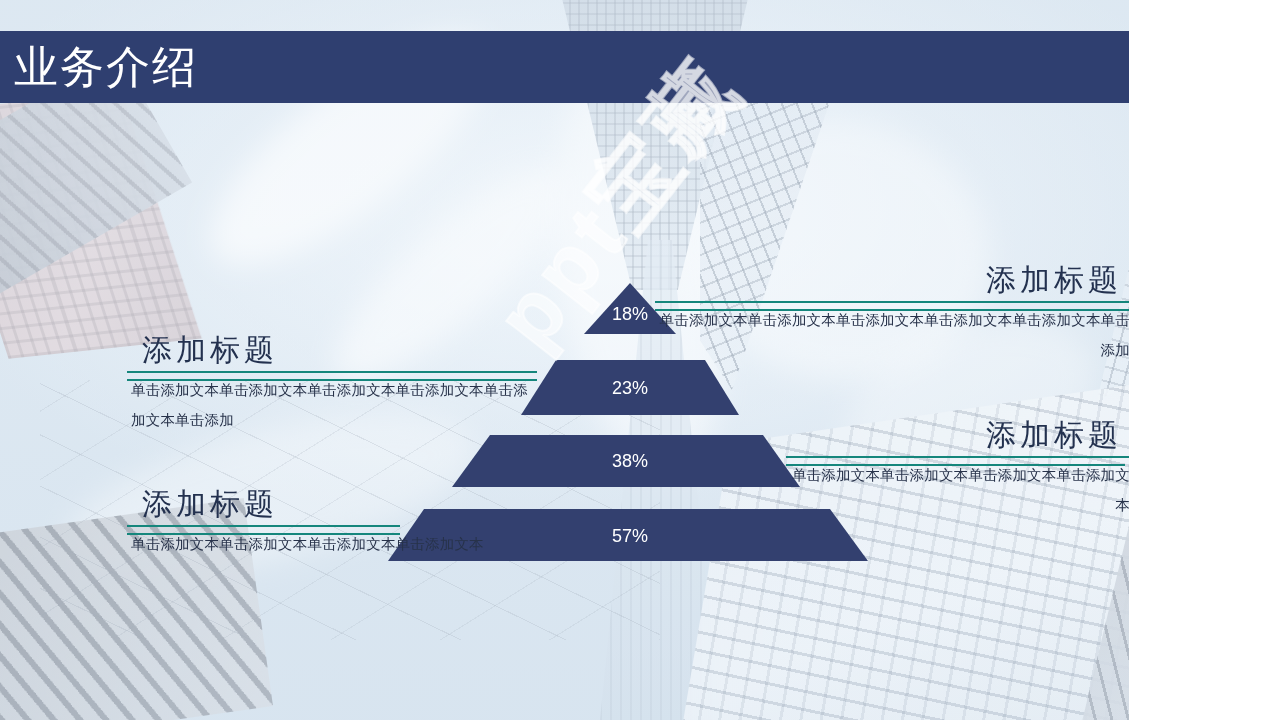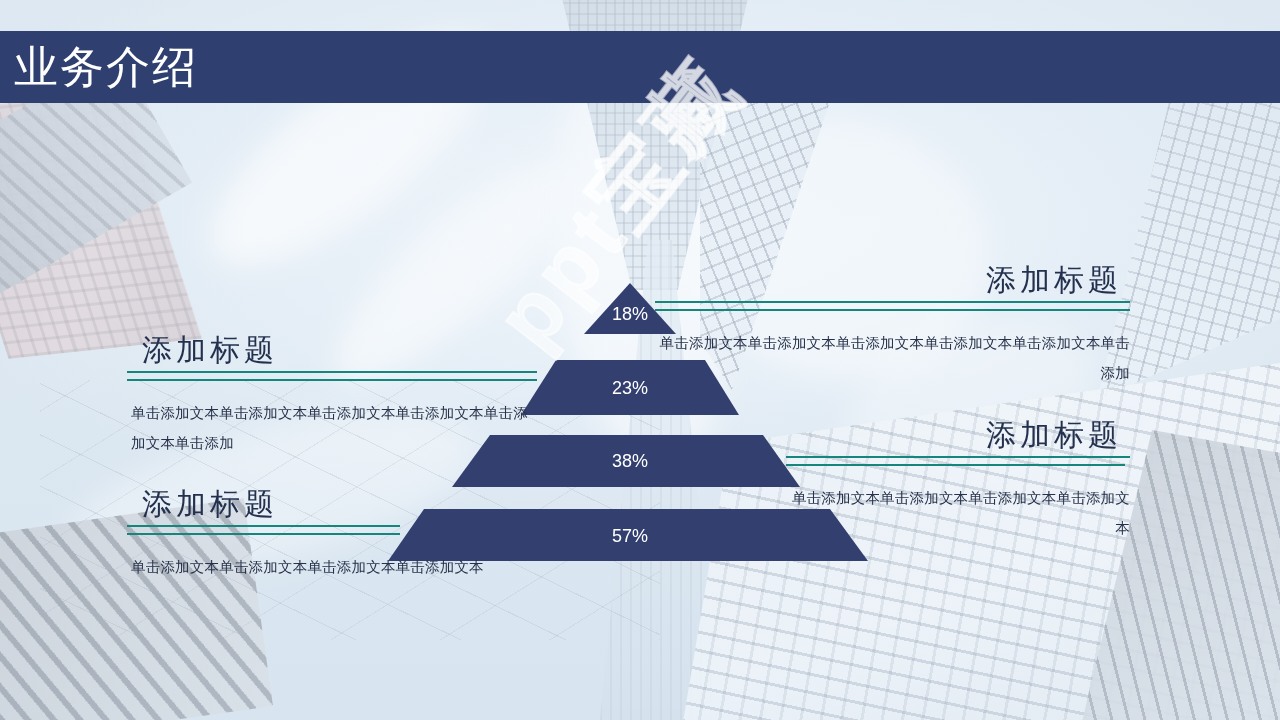--- a/index.html
+++ b/index.html
@@ -6,21 +6,21 @@
     margin: 0;
     padding: 0;
     background: #ffffff;
   }
   body {
     font-family: "Liberation Sans", "DejaVu Sans", sans-serif;
   }
 
   #slide {
     position: relative;
-    width: 1280px;
+    width: 1129px;
     height: 720px;
     overflow: hidden;
     background: #ec4899;
   }
 
   
   .bg-photo {
     position: absolute;
     inset: 0;
     overflow: hidden;
@@ -181,21 +181,21 @@
   .block .blk-rule {
     height: 2px;
     background: #15867C;
     margin-top: 4px;
   }
   .block .blk-body {
     font-size: 14.5px;
     color: #27324a;
     line-height: 30px;
     letter-spacing: .2px;
-    margin-top: 25px;
+    margin-top: 2px;
   }
 
   
   #block-top-left   { left: 127px; top: 333px; width: 410px; }
   #block-top-left   .blk-title { padding-left: 15px; }
   #block-top-left   .blk-body  { text-align: left; padding-left: 4px; }
 
   #block-bottom-left { left: 127px; top: 487px; width: 410px; }
   #block-bottom-left .blk-title { padding-left: 15px; }
   #block-bottom-left .blk-rule  { width: 273px; }

